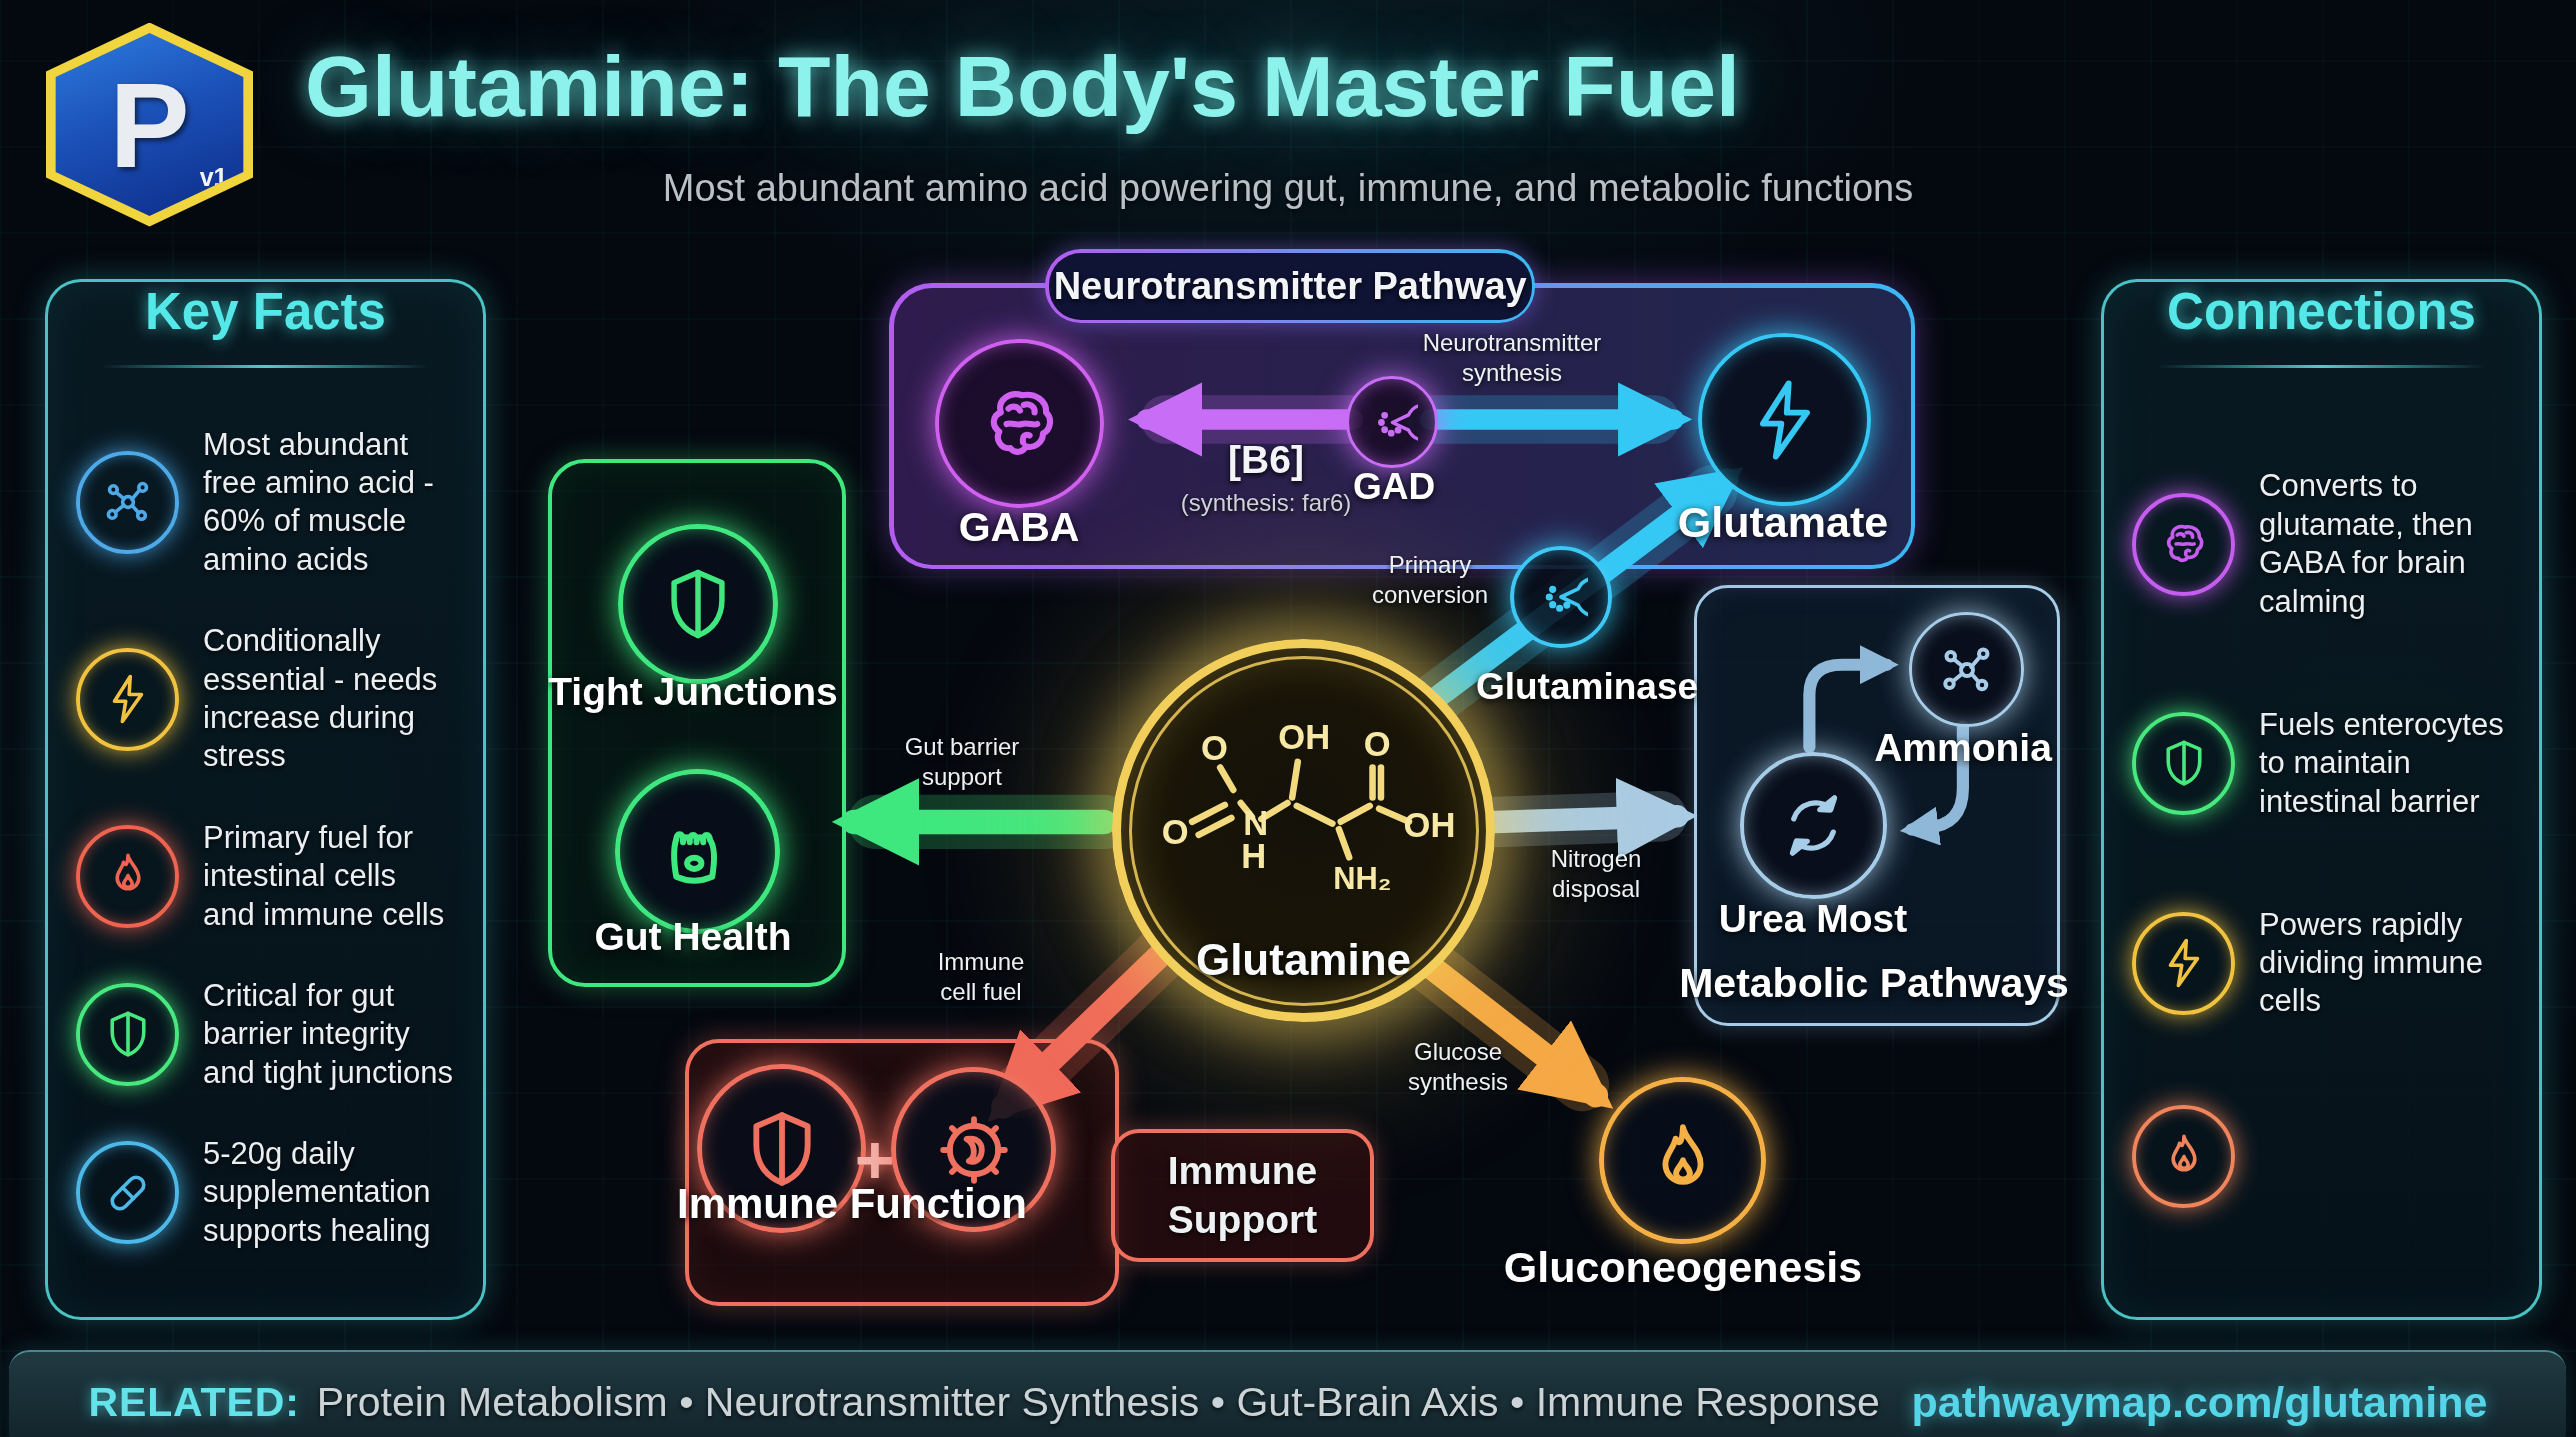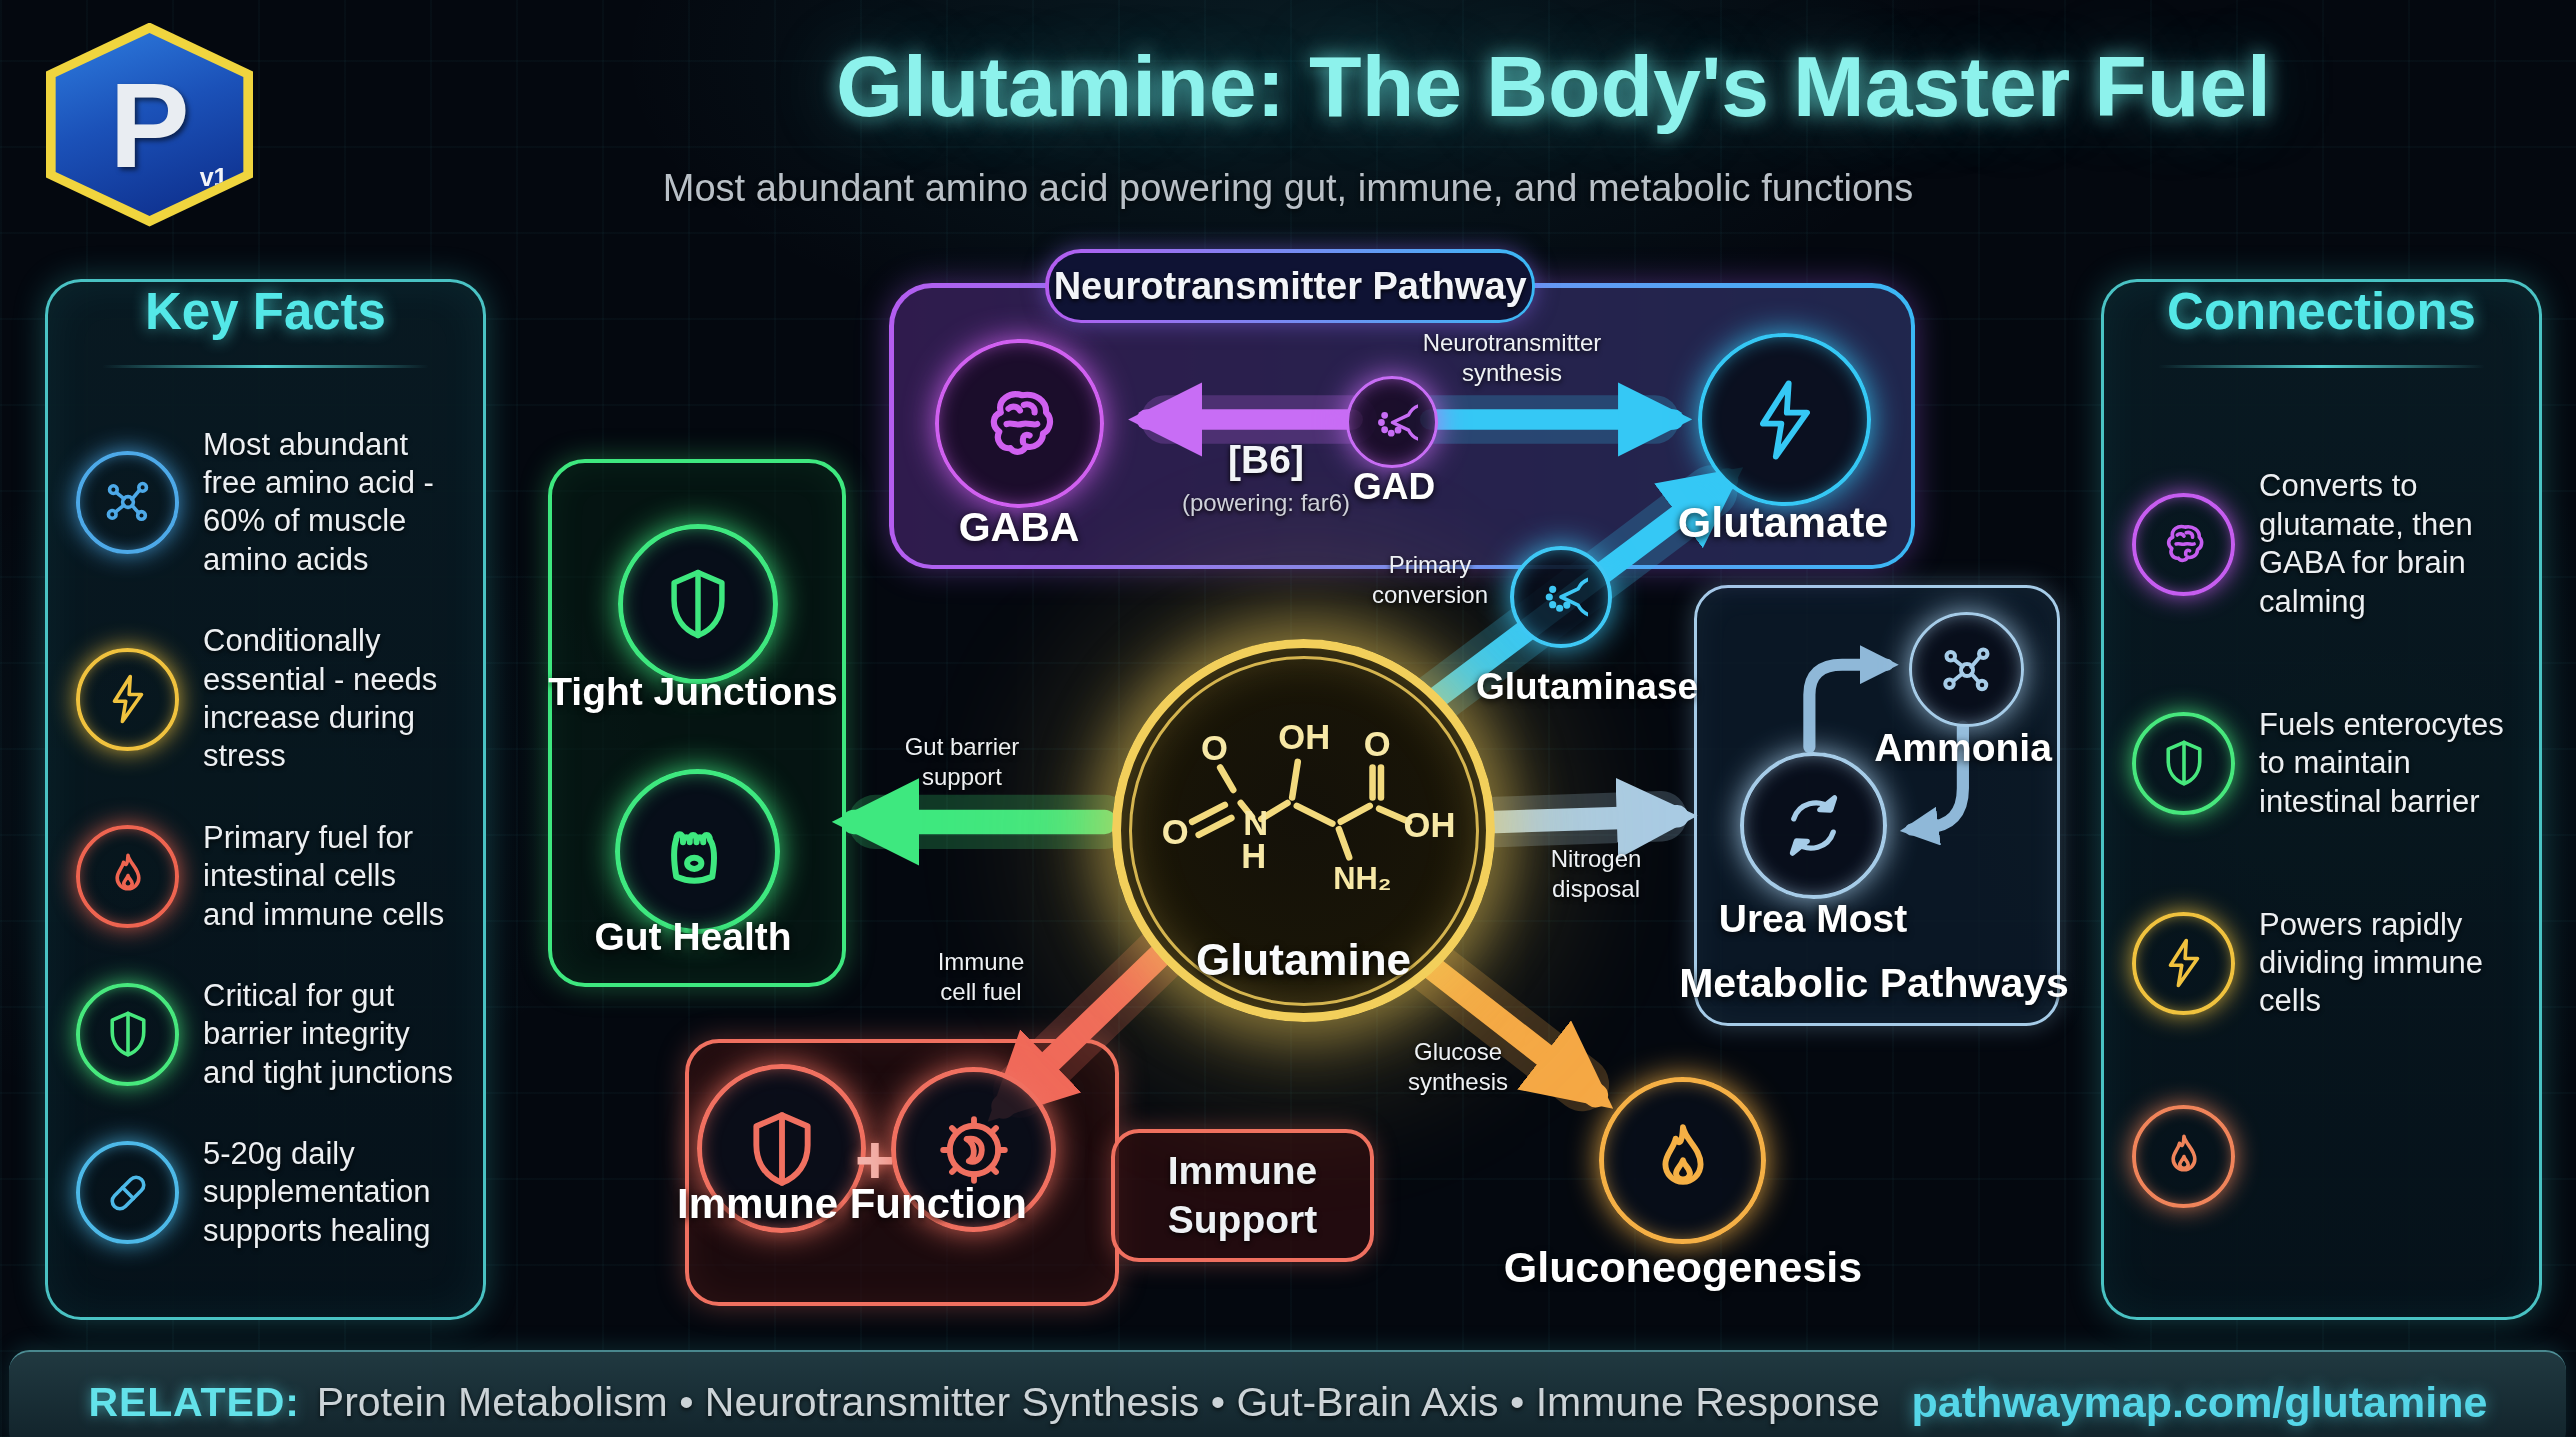--- a/index.html
+++ b/index.html
@@ -19,21 +19,21 @@
   
   .logo{left:37px;top:22.5px;width:225px;height:204px;
     clip-path:polygon(50% 0%,96% 24%,96% 76%,50% 100%,4% 76%,4% 24%);
     background:#f0d53e;display:flex;align-items:center;justify-content:center;}
   .logo-inner{width:204px;height:183px;
     clip-path:polygon(50% 0%,96% 24%,96% 76%,50% 100%,4% 76%,4% 24%);
     background:linear-gradient(160deg,#2e7de0 0%,#1b51b8 45%,#0c2a86 100%);
     position:relative;display:flex;align-items:center;justify-content:center;}
   .logo-p{font-size:120px;font-weight:bold;color:#e9edf2;text-shadow:2.8px 2.8px 5.6px rgba(0,0,0,0.55);}
   .logo-v{position:absolute;right:24px;bottom:24px;font-size:25px;font-weight:bold;color:#f2f4f8;}
-  .title{left:50%;top:37px;width:1966px;text-align:right;font-size:86px;font-weight:bold;color:#8df2ec;
+  .title{left:50%;top:37px;width:1966px;text-align:left;font-size:86px;font-weight:bold;color:#8df2ec;
     text-shadow:0 0 20.6px rgba(110,240,235,0.75),0 0 66px rgba(80,220,220,0.35),0 2.8px 3.7px rgba(0,0,0,0.6);}
   .subtitle{left:50%;top:167px;width:1685px;text-align:center;font-size:38px;color:#b9c0c7;
     text-shadow:0 1.9px 5.6px rgba(0,0,0,0.7);}
   
   .panel{top:279px;width:435px;height:1035px;border:3.7px solid rgba(86,226,226,0.85);border-radius:36px;
     background:linear-gradient(180deg,rgba(9,27,35,0.93),rgba(6,19,27,0.93));
     box-shadow:0 0 32px rgba(60,220,220,0.28), inset 0 0 47px rgba(60,220,220,0.07);
     display:flex;flex-direction:column;}
   .panel-title{text-align:center;font-size:51px;font-weight:bold;color:#54e8e8;
     text-shadow:0 0 15px rgba(80,230,230,0.7);}
@@ -336,21 +336,21 @@
   </div>
   <div class="abs cx nl" style="left:1019px;top:504px;">GABA</div>
 
   <div class="abs node purple-bg" style="left:1346px;top:376px;width:86px;height:86px;color:#c86df5;border-width:3.7px;">
     <svg class="ic" width="51" height="51" viewBox="0 0 54 54">
         <use href="#i-enzyme"></use>
       </svg>
   </div>
   <div class="abs cx nl" style="left:1394px;top:466px;font-size:37px;">GAD</div>
   <div class="abs cx b6" style="left:1266px;top:438px;">[B6]</div>
-  <div class="abs cx b6note" style="left:1266px;top:489px;">(powering: far6)</div>
+  <div class="abs cx b6note" style="left:1266px;top:489px;">(synthesis: far6)</div>
   <div class="abs cx ml" style="left:1512px;top:328px;">Neurotransmitter
 synthesis</div>
 
   <div class="abs node" style="left:1698px;top:333px;width:165px;height:165px;color:#35c8f5;">
     <svg class="ic" width="88" height="88" viewBox="0 0 94 94">
         <use href="#i-lightning"></use>
       </svg>
   </div>
   <div class="abs cx nl" style="left:1783px;top:498px;font-size:43px;">Glutamate</div>
 

